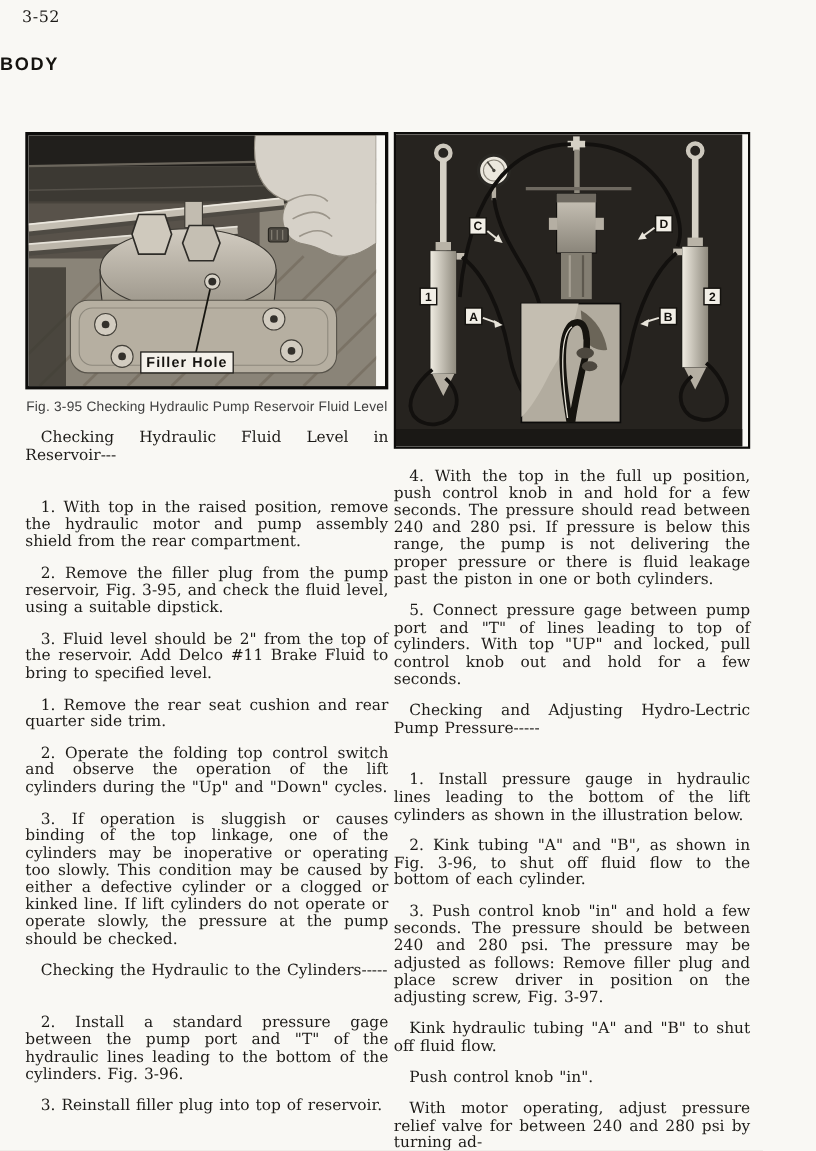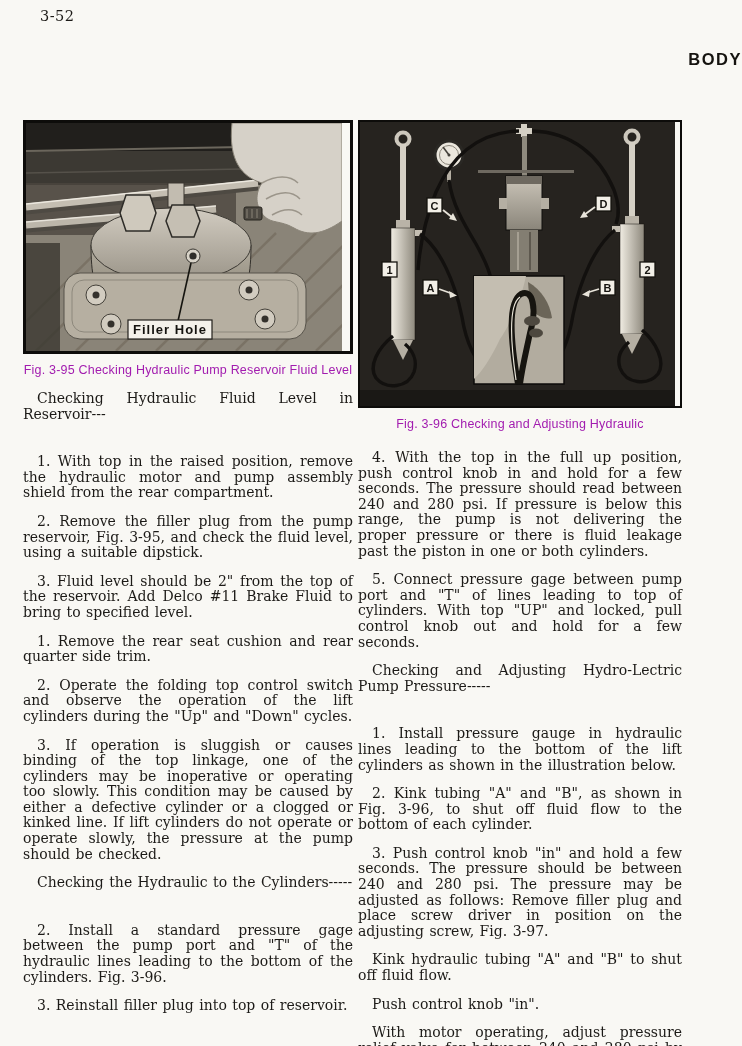--- a/index.html
+++ b/index.html
@@ -1,35 +1,35 @@
 <!DOCTYPE html>
 <html><head>
 <meta charset="utf-8">
 <style>
   html,body { margin:0; padding:0; background:#e8e6e0; }
   .page {
     position:relative; width:742px; height:1046px; background:#f9f8f4;
     font-family:"DejaVu Serif","Liberation Serif",serif; color:#1c1a17;
     overflow:hidden;
   }
-  .page-number { position:absolute; left:40px; top:8px; font-size:14.5px; letter-spacing:.5px;text-align:center; }
+  .page-number { position:absolute; left:20px; top:8px; font-size:14.5px; letter-spacing:.5px;text-align:center; }
   .doc-header {
-    position:absolute; top:50px; left:0; right:0; text-align:right;
+    position:absolute; top:50px; left:0; right:0; text-align:left;
     font-family:"Liberation Sans",sans-serif; font-weight:bold;
     font-size:16.5px; letter-spacing:1.5px; color:#15130f;
   }
   .col { position:absolute; top:120px; }
   .col-left  { left:23px;  width:330px; }
   .col-right { left:358px; width:324px; }
   figure { margin:0; padding:0; }
   .photo-frame { border:3px solid #0d0c0a; line-height:0; }
   .photo-frame svg { display:block; }
   .fig-caption {
     font-family:"Liberation Sans",sans-serif; font-size:12.5px; font-weight:500;
-    text-align:center; margin-top:9px; color:#a21caf; letter-spacing:.2px; line-height:15px;
+    text-align:center; margin-top:9px; color:#404040; letter-spacing:.2px; line-height:15px;
   }
   .body-text p {
     font-size:14px; line-height:15.6px; text-align:justify;
     margin:13px 0 0 0; text-indent:14px; word-spacing:1px;
   }
   .sec-heading {
     font-size:14px; line-height:15.6px; margin:21px 0 0 0;
     text-indent:16px; text-align:left; word-spacing:1px;
   }
   .sec-heading + p { margin-top:32px; }
@@ -263,21 +263,20 @@
             <g>
               <rect x="236" y="74" width="15" height="15" fill="#f2efe7" stroke="#15130f" stroke-width="1.3"></rect>
               <text x="243.5" y="85.5" text-anchor="middle" font-size="11" class="svg-label-text" fill="#15130f">D</text>
               <line x1="235" y1="85" x2="224" y2="93" stroke="#e8e4da" stroke-width="1.8"></line>
               <polygon points="220,96 228,95 224,89" fill="#e8e4da"></polygon>
             </g>
           </g>
         </svg>
       </div>
       <figcaption class="fig-caption">
-        <span style="display:block">Fig. 3-96 Checking and Adjusting Hydraulic</span>
       </figcaption>
     </figure>
 
     <div class="body-text">
       <p class="first-after-caption">4. With the top in the full up position, push control knob in and hold for a few seconds. The pressure should read between 240 and 280 psi. If pressure is below this range, the pump is not delivering the proper pressure or there is fluid leakage past the piston in one or both cylinders.</p>
       <p>5. Connect pressure gage between pump port and "T" of lines leading to top of cylinders. With top "UP" and locked, pull control knob out and hold for a few seconds.</p>
 
       <p class="sec-heading">Checking and Adjusting Hydro-Lectric Pump Pressure-----</p>
       <p>1. Install pressure gauge in hydraulic lines leading to the bottom of the lift cylinders as shown in the illustration below.</p>
       <p>2. Kink tubing "A" and "B", as shown in Fig. 3-96, to shut off fluid flow to the bottom of each cylinder.</p>

